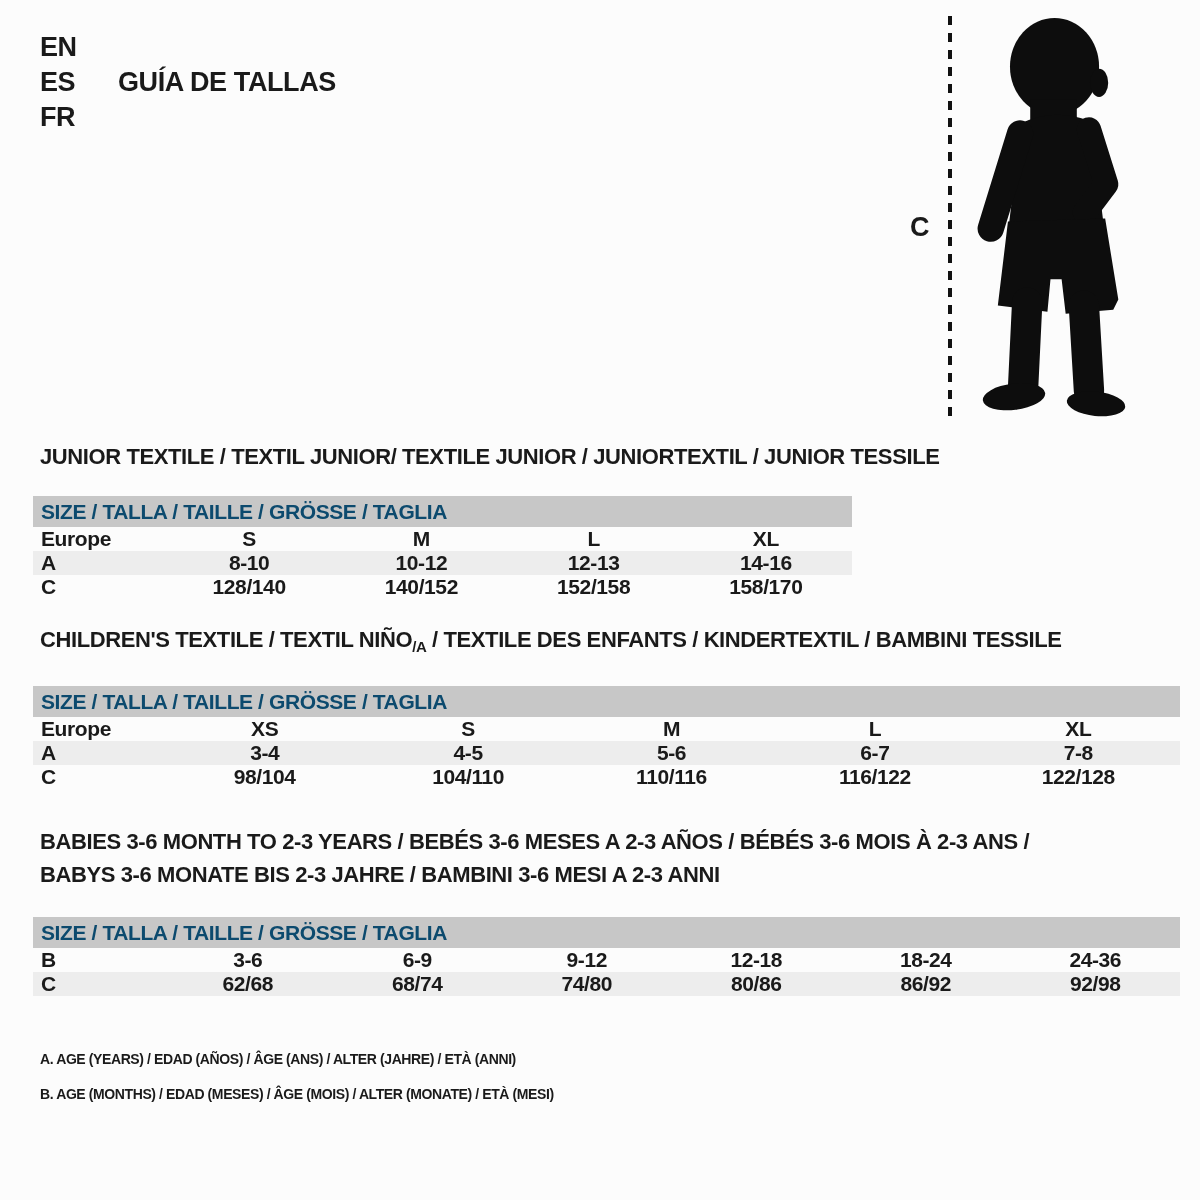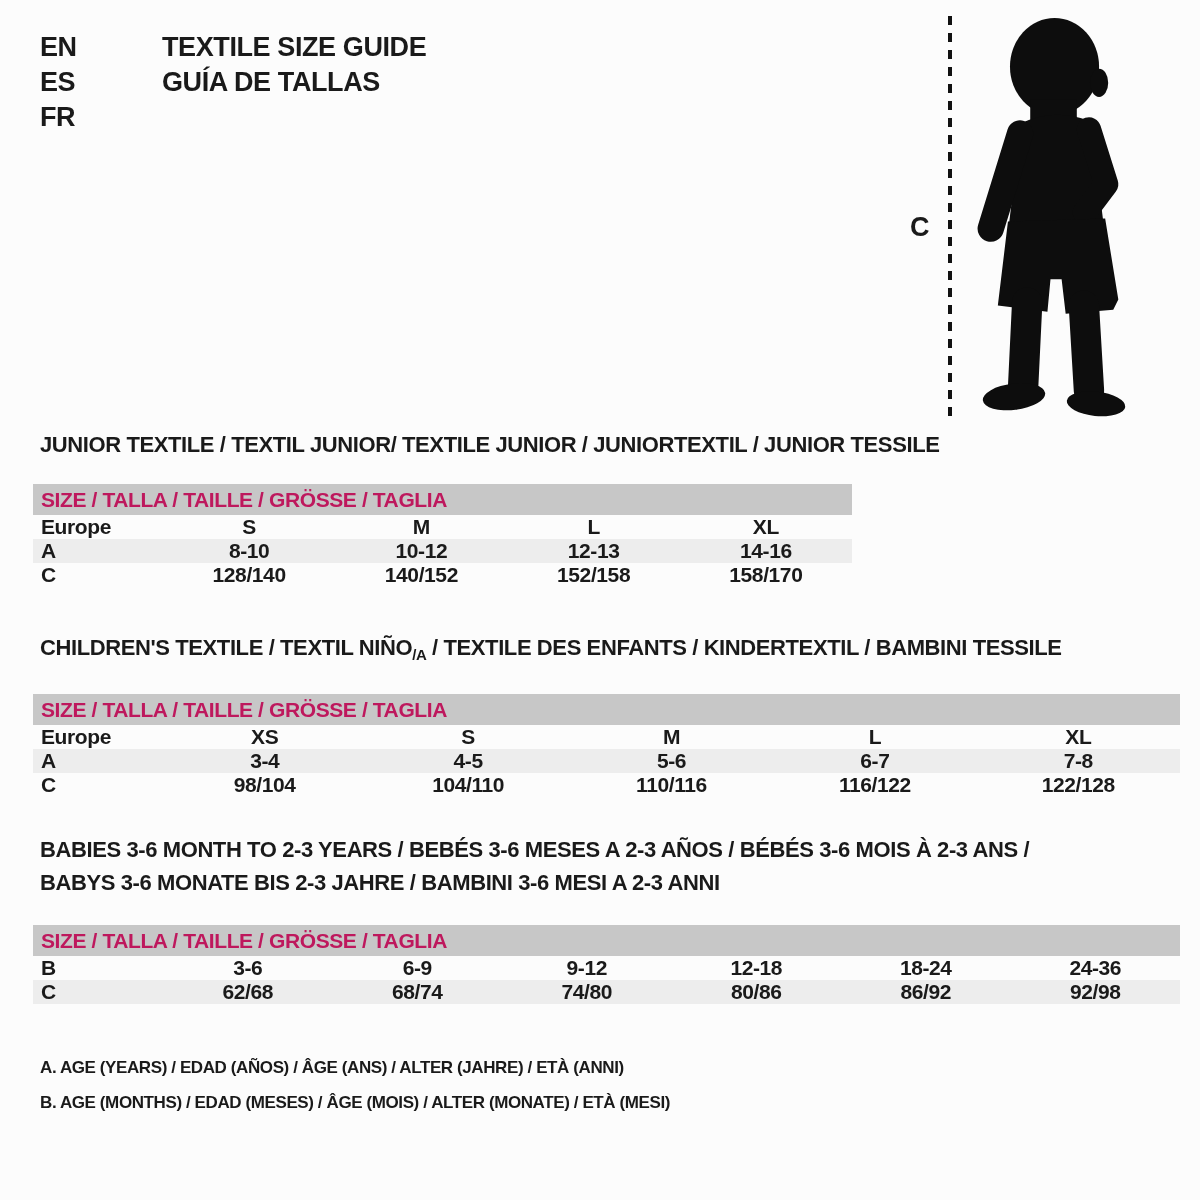--- a/index.html
+++ b/index.html
@@ -12,71 +12,70 @@
   html,body{background:#fff;}
   body{font-family:"Liberation Sans","DejaVu Sans",sans-serif;color:var(--ink);}
   .page{
     position:relative;width:1200px;height:1200px;background:var(--bg);
     overflow:hidden;font-weight:700;letter-spacing:-0.4px;
   }
 
   
   .top{position:relative;height:430px;}
   .lang-list{position:absolute;left:40px;top:30px;}
-  .lang-row{display:flex;height:35px;align-items:center;font-size:27px;gap:44px;}
+  .lang-row{display:flex;height:35px;align-items:center;font-size:27px;}
   .lang-code{width:78px;}
   .lang-title{white-space:nowrap;}
 
   .figure{position:absolute;left:900px;top:0;width:300px;height:430px;}
   .measure-line{
     position:absolute;left:48px;top:16px;width:4px;height:400px;
     background:repeating-linear-gradient(to bottom,#111 0 9px,transparent 9px 17px);
   }
   .c-label{position:absolute;left:10px;top:212px;font-size:27px;}
   .silhouette{position:absolute;left:62px;top:14px;}
 
   
   .section{margin-left:33px;}
   .sec-heading{
     padding-left:7px;font-size:22px;line-height:26px;white-space:nowrap;
   }
   .sec-heading .sub{font-size:15px;vertical-align:-5px;}
   .sec-heading.two-line{line-height:33px;}
 
-  .junior{margin-top:2px;}
+  .junior{margin-top:14px;}
   .junior .s-table{width:819px;}
-  .children{margin-top:48px;}
+  .children{margin-top:28px;}
   .babies{margin-top:36px;}
   .children .s-table,.babies .s-table{width:1147px;}
 
   .s-table{margin-top:26px;font-size:21px;}
   .t-head{
     height:31px;background:var(--bar);display:flex;align-items:center;
-    padding-left:8px;color:#be185d;
+    padding-left:8px;color:#0c4a6e;
   }
   .t-row{display:flex;height:24px;align-items:center;}
   .t-row.stripe{background:var(--stripe);}
   .t-label{width:130px;padding-left:8px;}
   .t-cell{flex:1;text-align:center;}
 
   
   .legend{margin:46px 0 0 40px;}
-  .legend-line{font-size:17px;line-height:35px;white-space:nowrap;}
+  .legend-line{font-size:14px;line-height:35px;white-space:nowrap;}
 </style>
 </head>
 <body>
 
 <div class="page">
 
   <div class="top">
 
     <div class="lang-list">
       <div class="lang-row">
         <span class="lang-code">EN</span>
-        <span class="lang-title">TEXTILE SIZE GUIDE</span>
       </div>
       <div class="lang-row">
         <span class="lang-code">ES</span>
         <span class="lang-title">GUÍA DE TALLAS</span>
       </div>
       <div class="lang-row">
         <span class="lang-code">FR</span>
       </div>
     </div>
 

